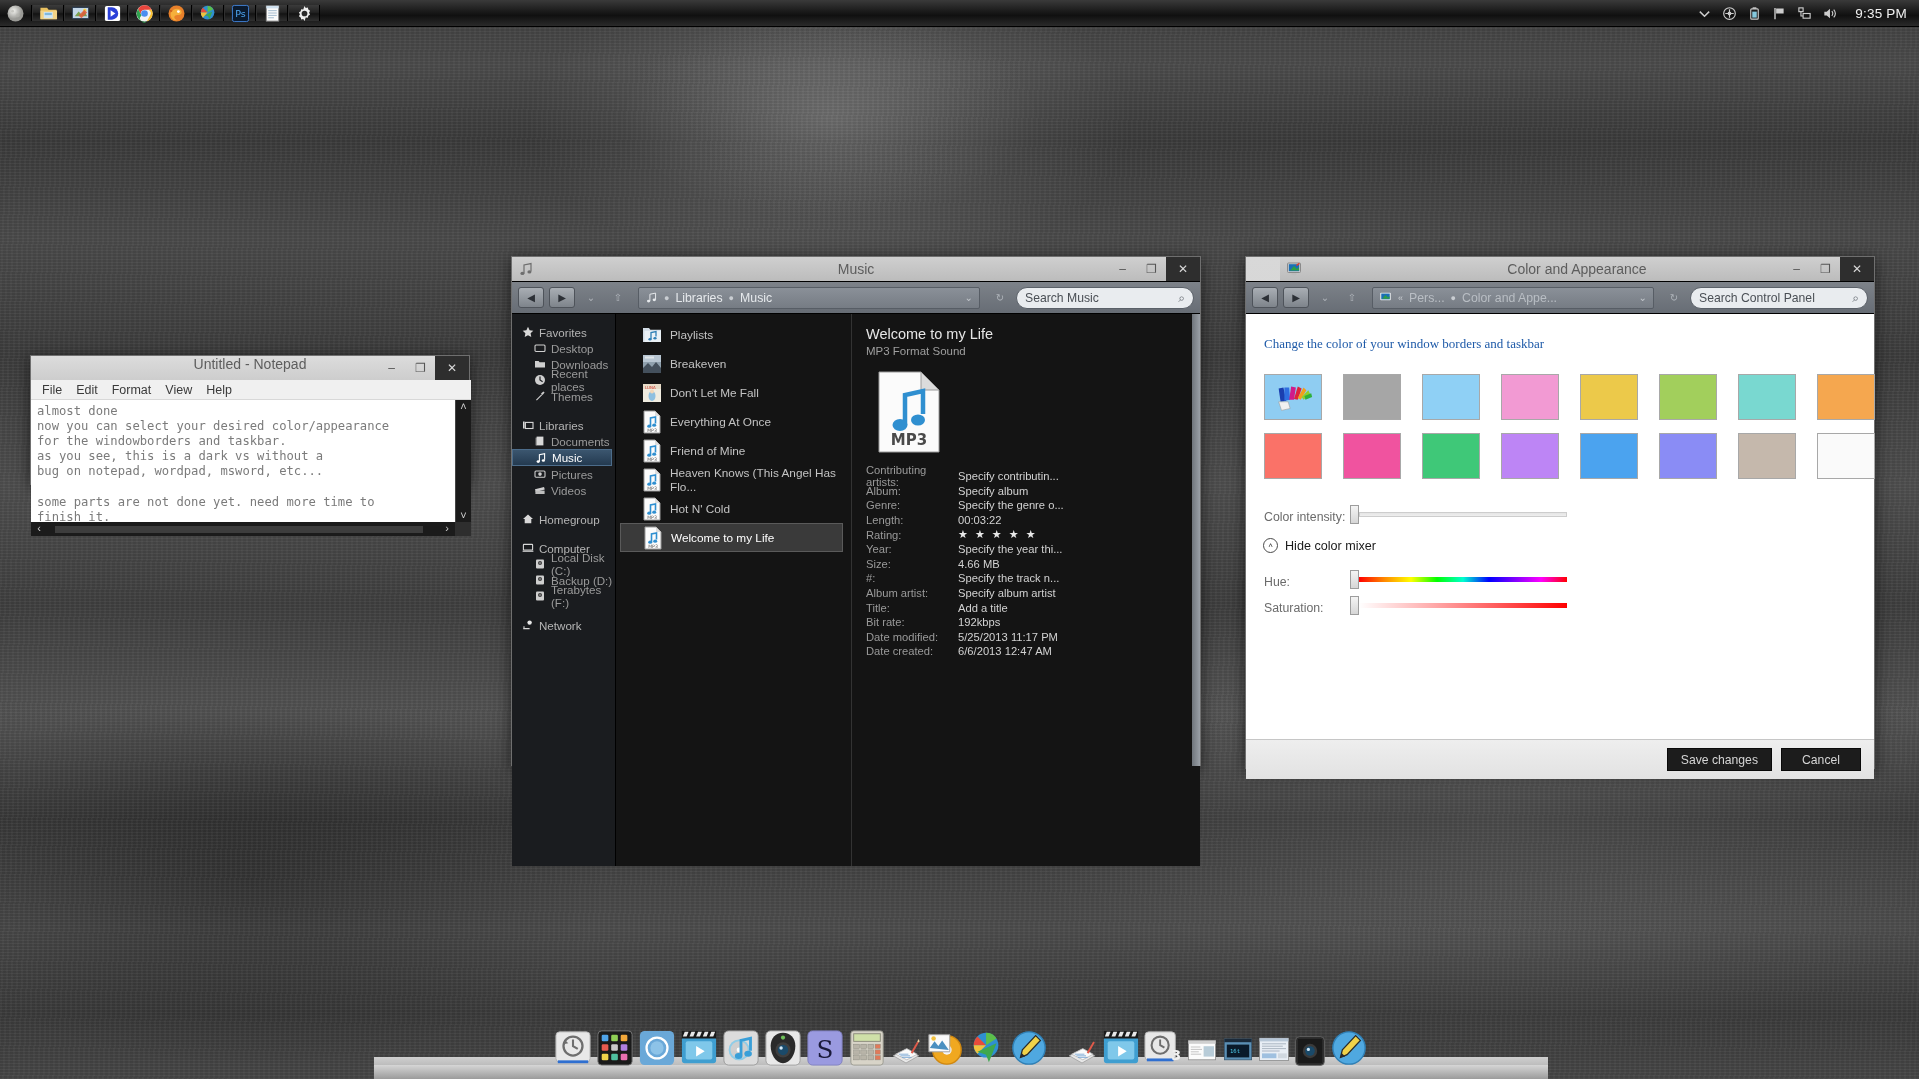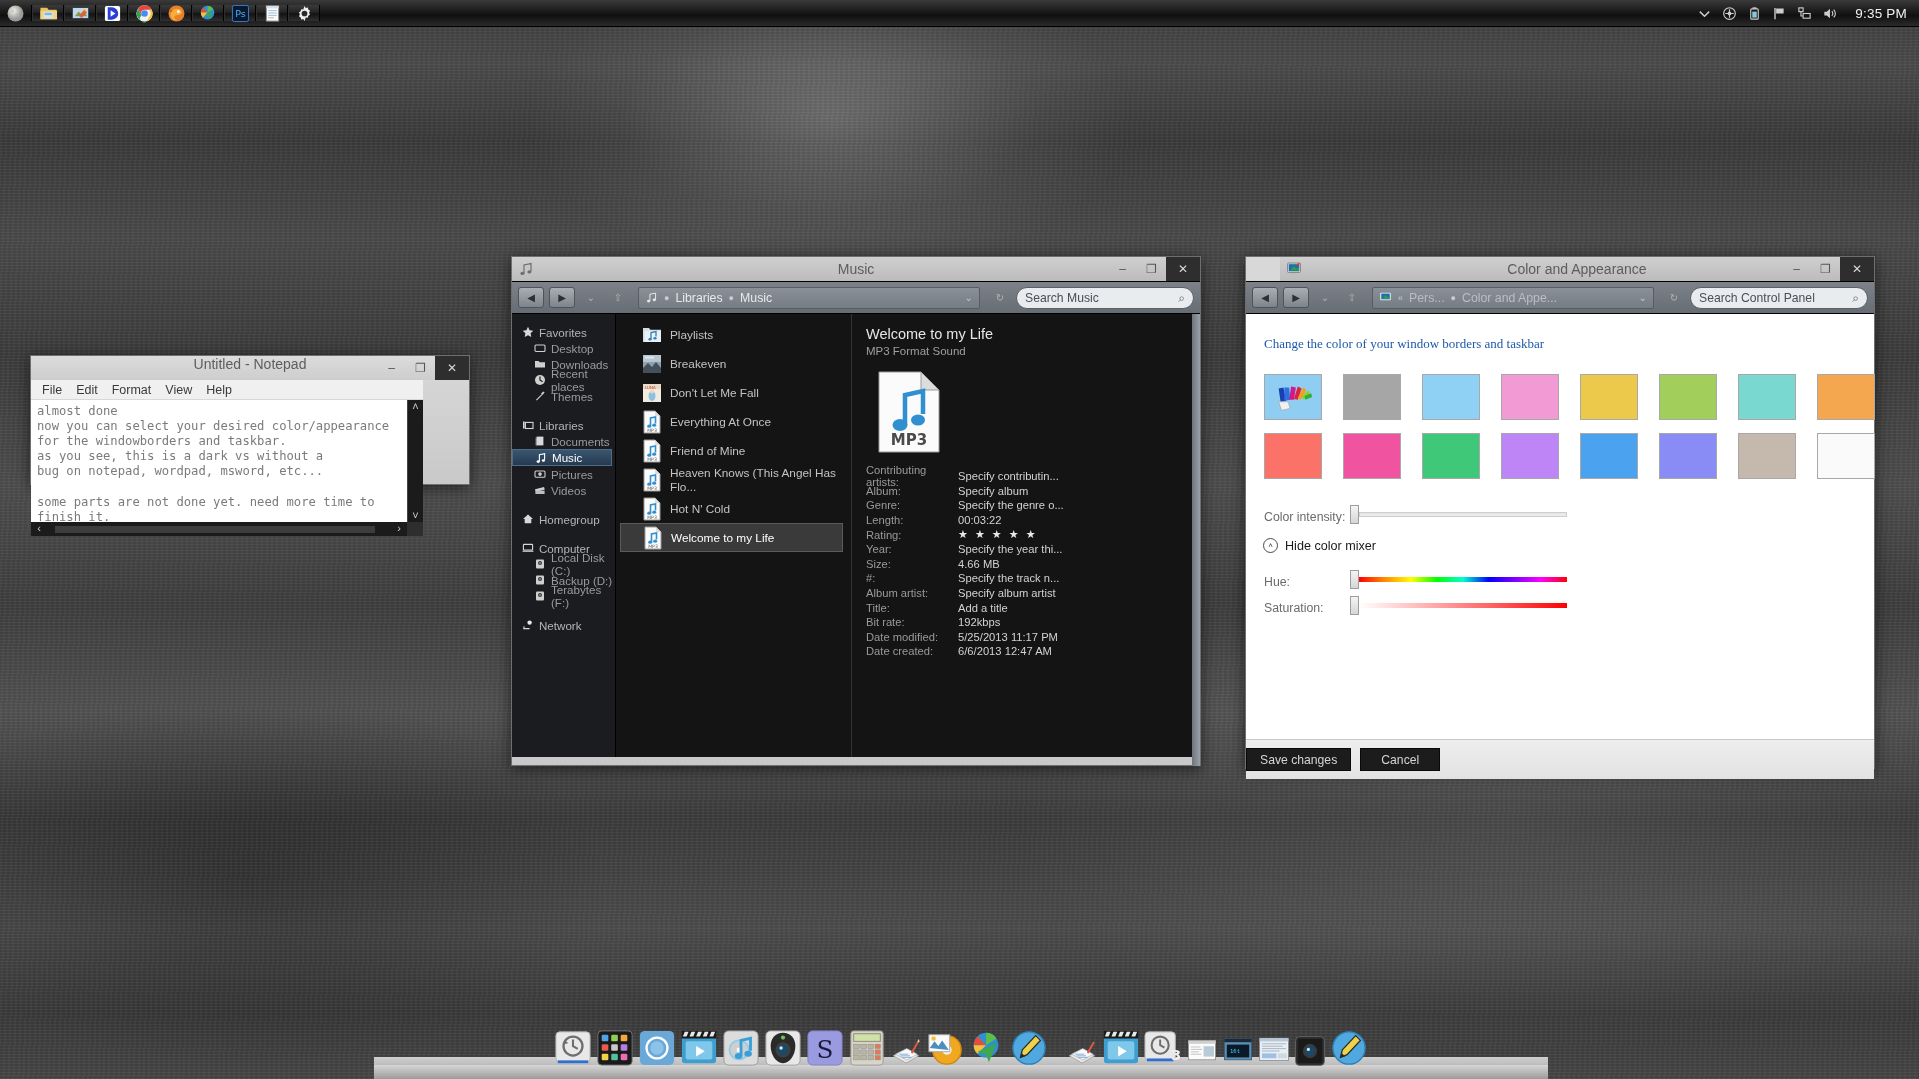--- a/index.html
+++ b/index.html
@@ -75,21 +75,21 @@
   .tb-sysico { width: 16px; height: 16px; margin-left: 6px; z-index:2; }
   .tb-ctrls { margin-left: auto; display: flex; height: 24px; z-index: 2; }
   .tb-ctrl {
     width: 29px; height: 24px; display:flex; align-items:center; justify-content:center;
     font-size: 12px; color: #555;
   }
   .tb-ctrl.close { background: #2e2e2e; color: #d8d8d8; width: 34px; }
 
   
   #notepad { left: 30px; top: 355px; width: 440px; height: 130px; }
-  #notepad .np-body { width: 392px; }
+  #notepad .np-body { width: 440px; }
   #notepad .titlebar { background: linear-gradient(180deg,#dcdcdc,#cdcdcd); flex-direction: column; }
   .np-menu {
     height: 20px; background: #f0f0f0; border-bottom: 1px solid #d8d8d8;
     display: flex; align-items: center; gap: 14px; padding-left: 11px;
     font-size: 12.5px; color: #3a3a3a;
   }
   .np-textwrap { display: flex; background: #fff; }
   .np-text {
     flex: 1; padding: 4px 6px 0 6px; background:#fff;
     font-family: "DejaVu Sans Mono", "Liberation Mono", monospace;
@@ -127,21 +127,21 @@
     border: 1px solid #575d65; border-radius: 2px; margin: 0 4px;
   }
   .addrbar .crumb-dot { color:#c9cdd2; font-size: 9px; }
   .addrbar .chev { margin-left: auto; color:#c3c7cc; font-size:10px; }
   .searchbox {
     width: 178px; height: 22px; background: #e9ecef; border: 1px solid #5a6068;
     border-radius: 11px; display: flex; align-items: center;
     padding: 0 8px; font-size: 12.2px; color: #4a4f55;
   }
   .searchbox .mag { margin-left:auto; color:#6b7077; font-size: 12px; }
-  .ex-body { display: flex; height: 443px; background: #141414; }
+  .ex-body { display: flex; height: 552px; background: #141414; }
   .ex-nav {
     width: 104px; background: #1a1c1f; border-right: 1px solid #000;
     padding-top: 10px; font-size: 11.6px; color: #9b9b9b;
   }
   .nav-row { height: 16px; display:flex; align-items:center; gap:5px; padding-left: 10px;}
   .nav-row.child { padding-left: 22px; }
   .nav-row.head { color: #b5b5b5; }
   .nav-row.sel {
     background: linear-gradient(180deg,#3b566f,#243a50);
     border: 1px solid #4c6c8a; color: #fff; margin-right:3px; height:17px;
@@ -199,21 +199,21 @@
   .track-bri { background: linear-gradient(90deg,#000000,#5a0000,#b40000,#ff0000); }
   .mixer-toggle { display:flex; align-items:center; gap:7px; margin: 14px 0 10px -1px; }
   .mix-circle {
     width: 15px; height: 15px; border-radius: 50%; border: 1px solid #4a4a4a;
     display:flex; align-items:center; justify-content:center; font-size:8px; color:#333;
   }
   .mixer-txt { font-size: 12.6px; color: #1a1a1a; }
   .cp-footer {
     height: 40px; background: linear-gradient(180deg,#eeeeee,#e2e2e2);
     border-top: 1px solid #c6c6c6; display:flex; align-items:center;
-    justify-content:flex-start; gap: 9px; padding-right: 13px;
+    justify-content:flex-end; gap: 9px; padding-right: 13px;
   }
   .cp-btn {
     min-width: 80px; height: 23px; padding: 0 13px; background: #1c1c1c;
     border: 1px solid #090909; color: #d5d5d5; font-size: 12.2px;
     display:flex; align-items:center; justify-content:center;
   }
 
   
   #dock {
     position: absolute; left: 374px; bottom: 0; width: 1174px; height: 62px;

